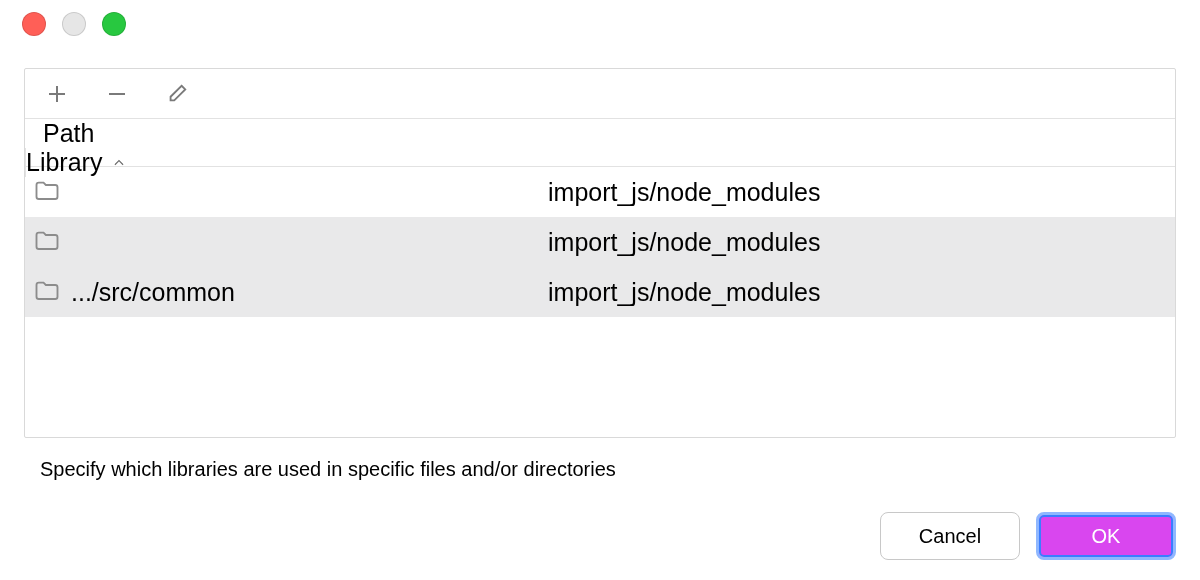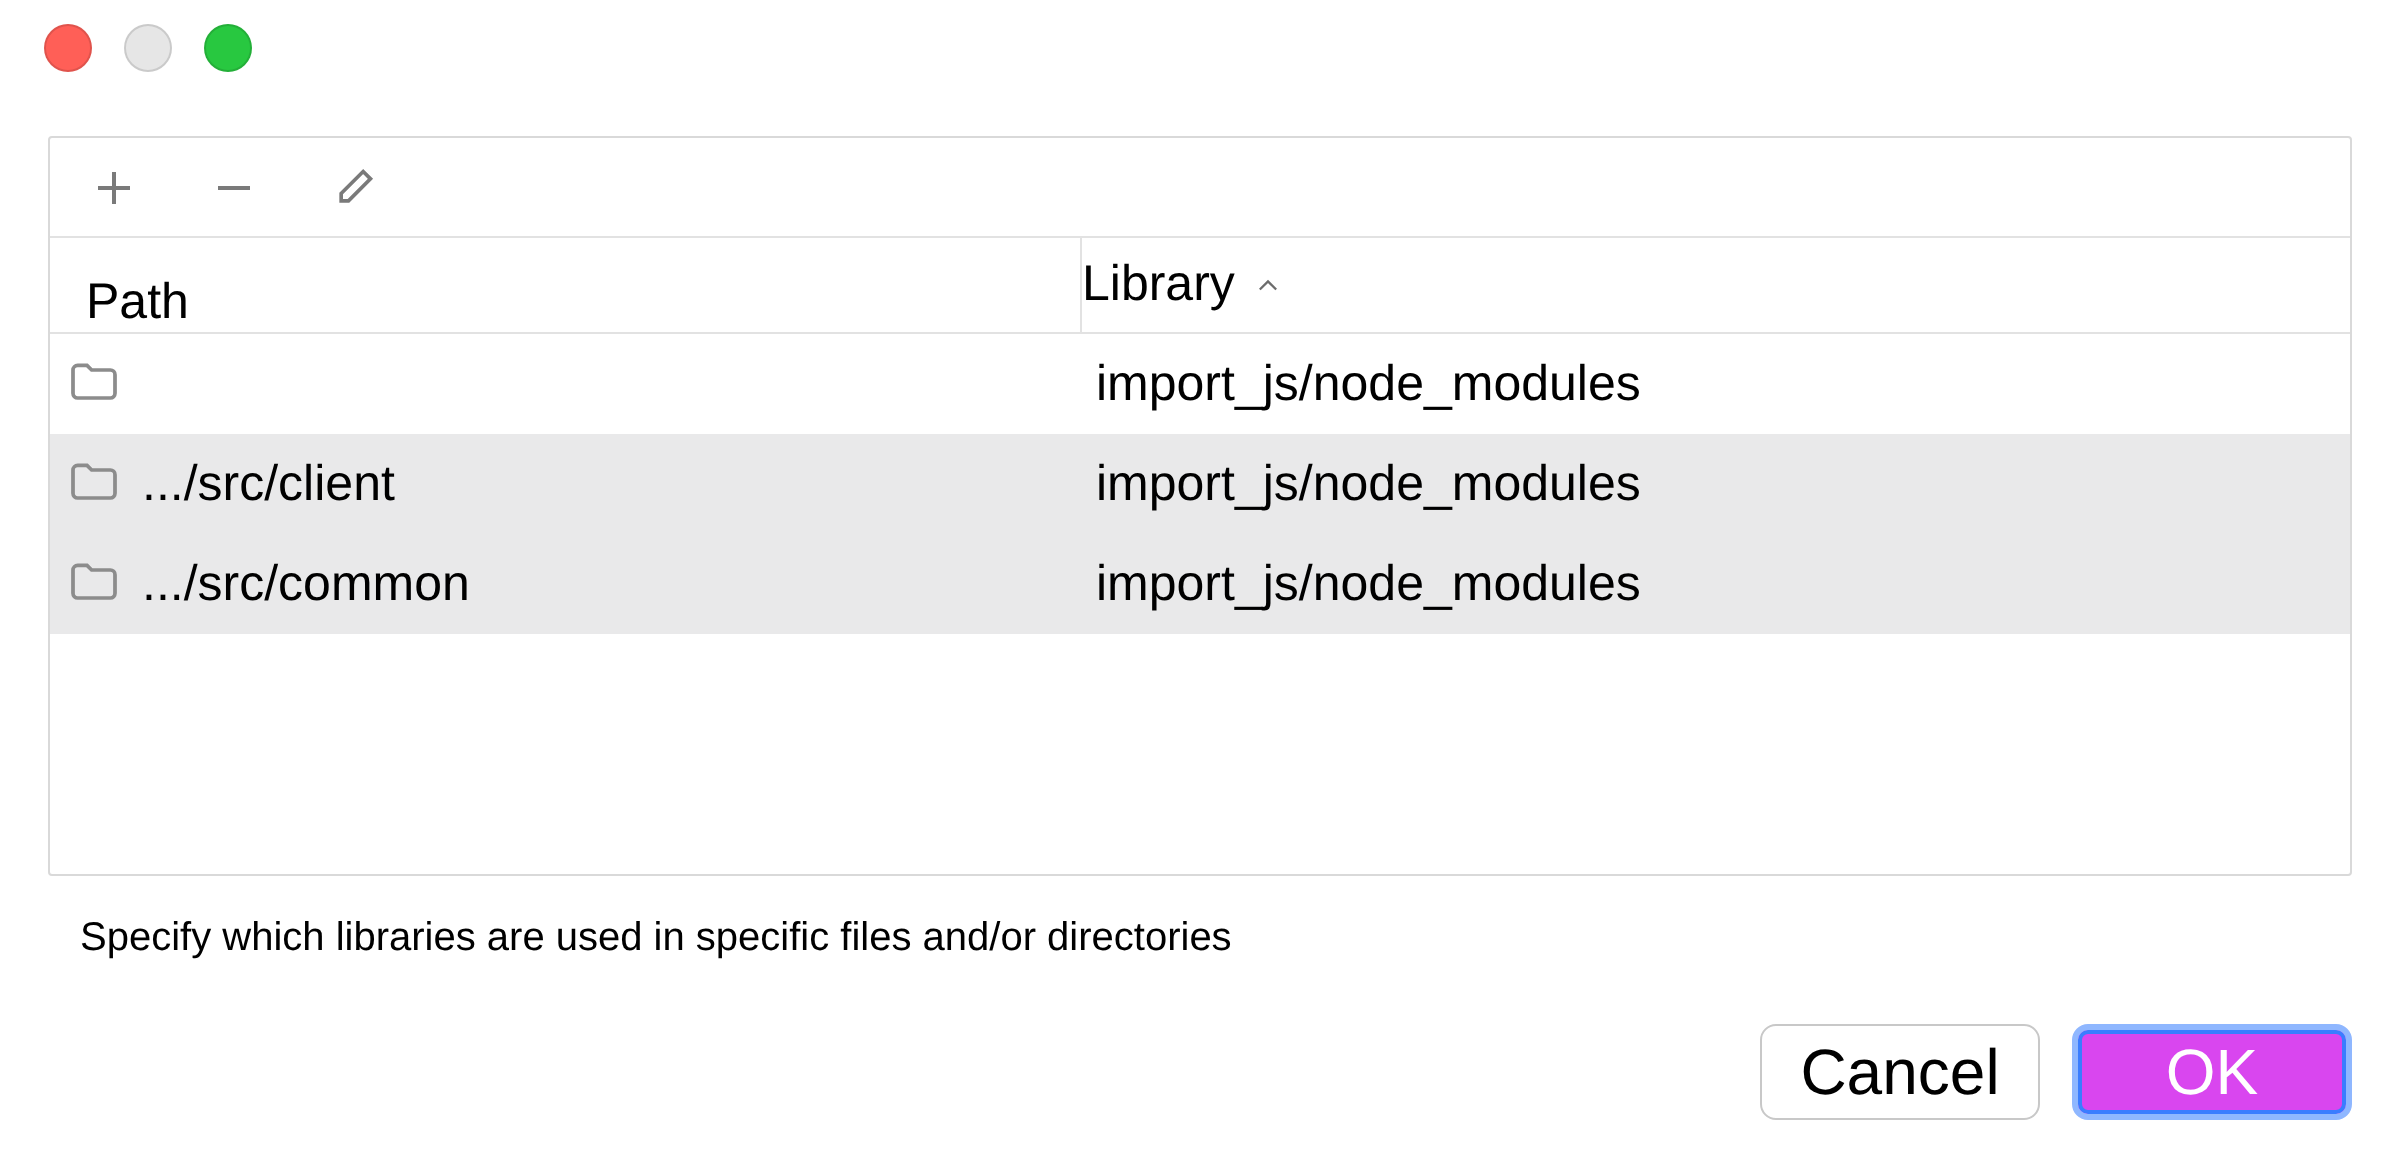--- a/index.html
+++ b/index.html
@@ -72,23 +72,24 @@
       align-items: center;
       justify-content: center;
       color: #7a7a7a;
       cursor: pointer;
     }
     .tool-btn svg { display: block; }
     .headers {
       height: 48px;
       border-bottom: 1px solid #e2e2e2;
       display: flex;
-      align-items: flex-end;
+      align-items: flex-start;
       color: #000;
       font-size: 25px;
+      flex-direction: column;
     }
     .col-path { width: 515px; padding-left: 18px; }
     .col-lib  { flex: 1; padding-left: 0; border-left: 1px solid #e2e2e2; height: 100%; display: flex; align-items: center; gap: 10px; }
     .sort-caret {
       display: inline-flex;
       color: #6c6c6c;
     }
     .rows {
       flex: 1;
     }
@@ -129,21 +130,21 @@
       position: absolute;
       bottom: 20px;
       right: 24px;
       display: flex;
       gap: 16px;
     }
     .btn {
       height: 48px;
       min-width: 140px;
       border-radius: 8px;
-      font-size: 32px;
+      font-size: 20px;
       display: flex;
       align-items: center;
       justify-content: center;
       cursor: pointer;
     }
     .btn-cancel {
       background: #fff;
       border: 1px solid #c8c8c8;
       color: #000;
     }
@@ -210,21 +211,20 @@
           </div>
           <div class="c-lib">import_js/node_modules</div>
         </div>
         <div class="row alt">
           <div class="c-path">
             <span class="folder-icon">
               <svg width="28" height="28" viewBox="0 0 24 24" fill="none" stroke="currentColor" stroke-width="1.6">
                 <path d="M3 6a2 2 0 0 1 2-2h4l2 2h8a2 2 0 0 1 2 2v8a2 2 0 0 1-2 2H5a2 2 0 0 1-2-2V6z"></path>
               </svg>
             </span>
-            <span class="path-main">.../src/client</span>
           </div>
           <div class="c-lib">import_js/node_modules</div>
         </div>
         <div class="row alt">
           <div class="c-path">
             <span class="folder-icon">
               <svg width="28" height="28" viewBox="0 0 24 24" fill="none" stroke="currentColor" stroke-width="1.6">
                 <path d="M3 6a2 2 0 0 1 2-2h4l2 2h8a2 2 0 0 1 2 2v8a2 2 0 0 1-2 2H5a2 2 0 0 1-2-2V6z"></path>
               </svg>
             </span>

